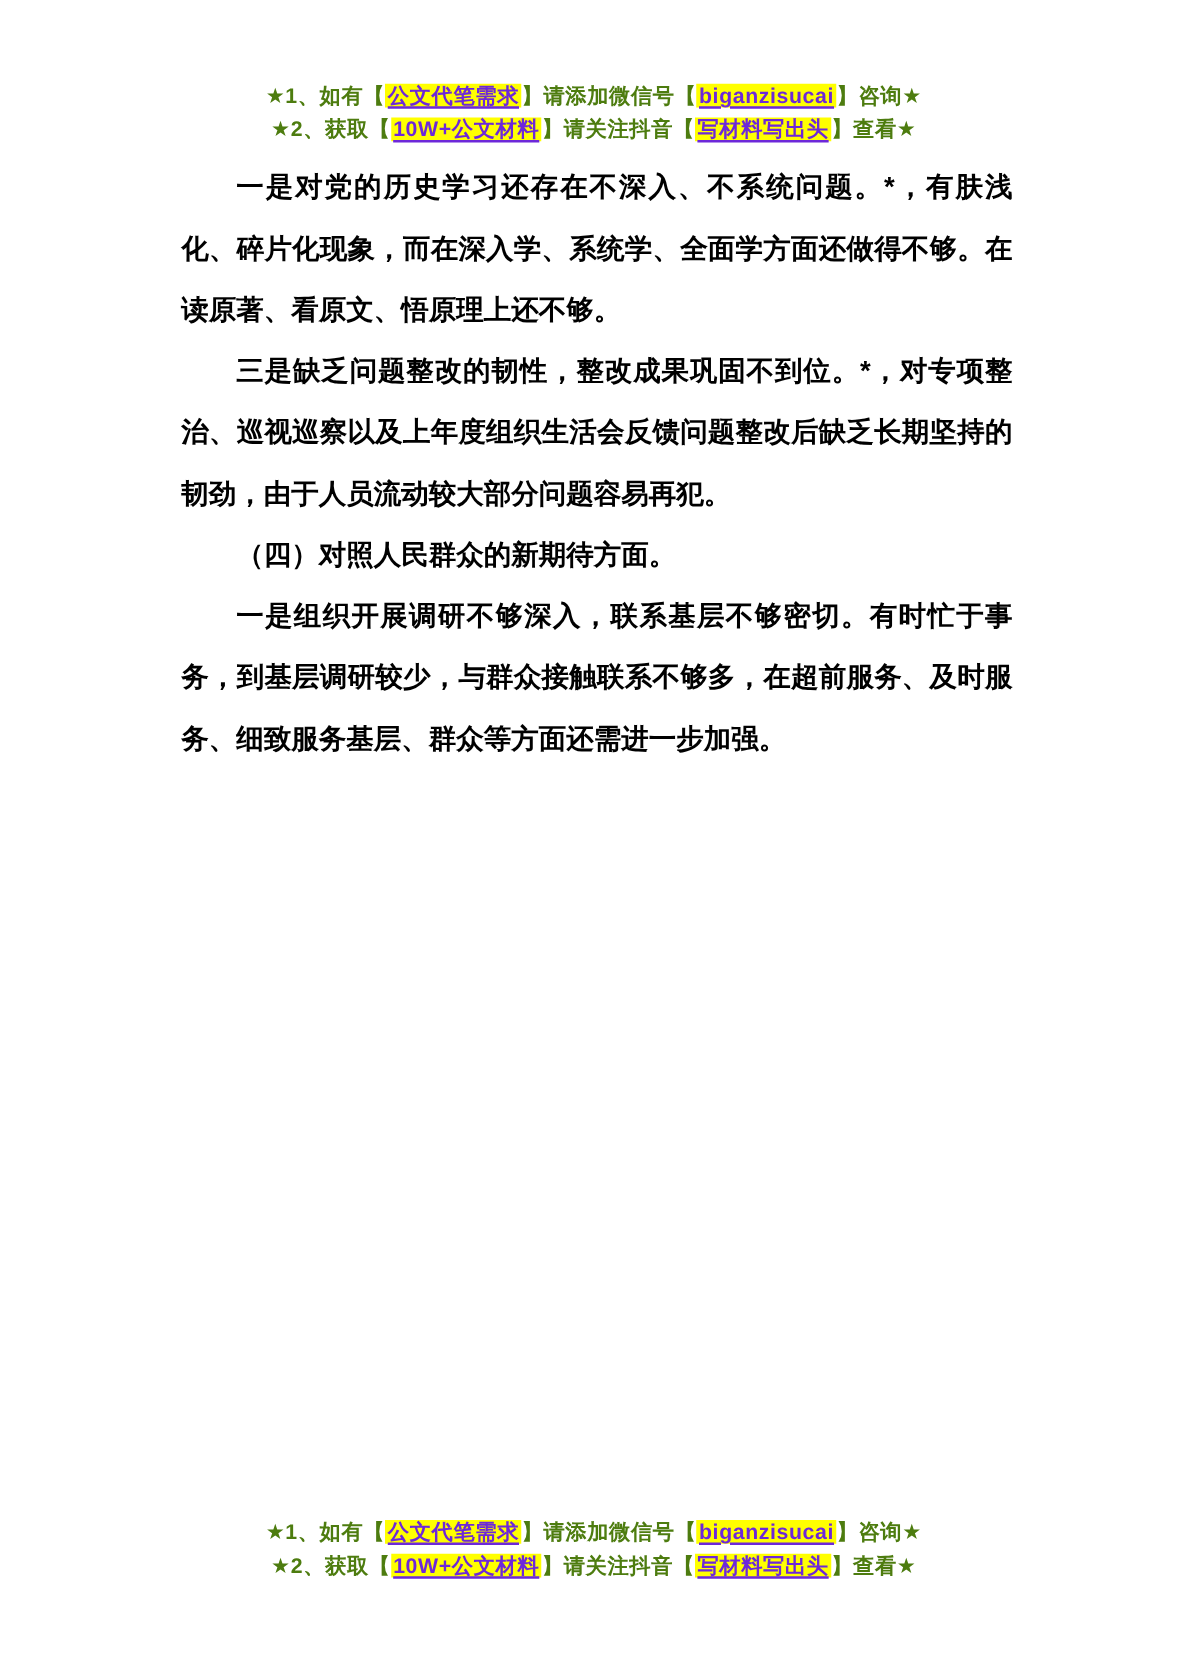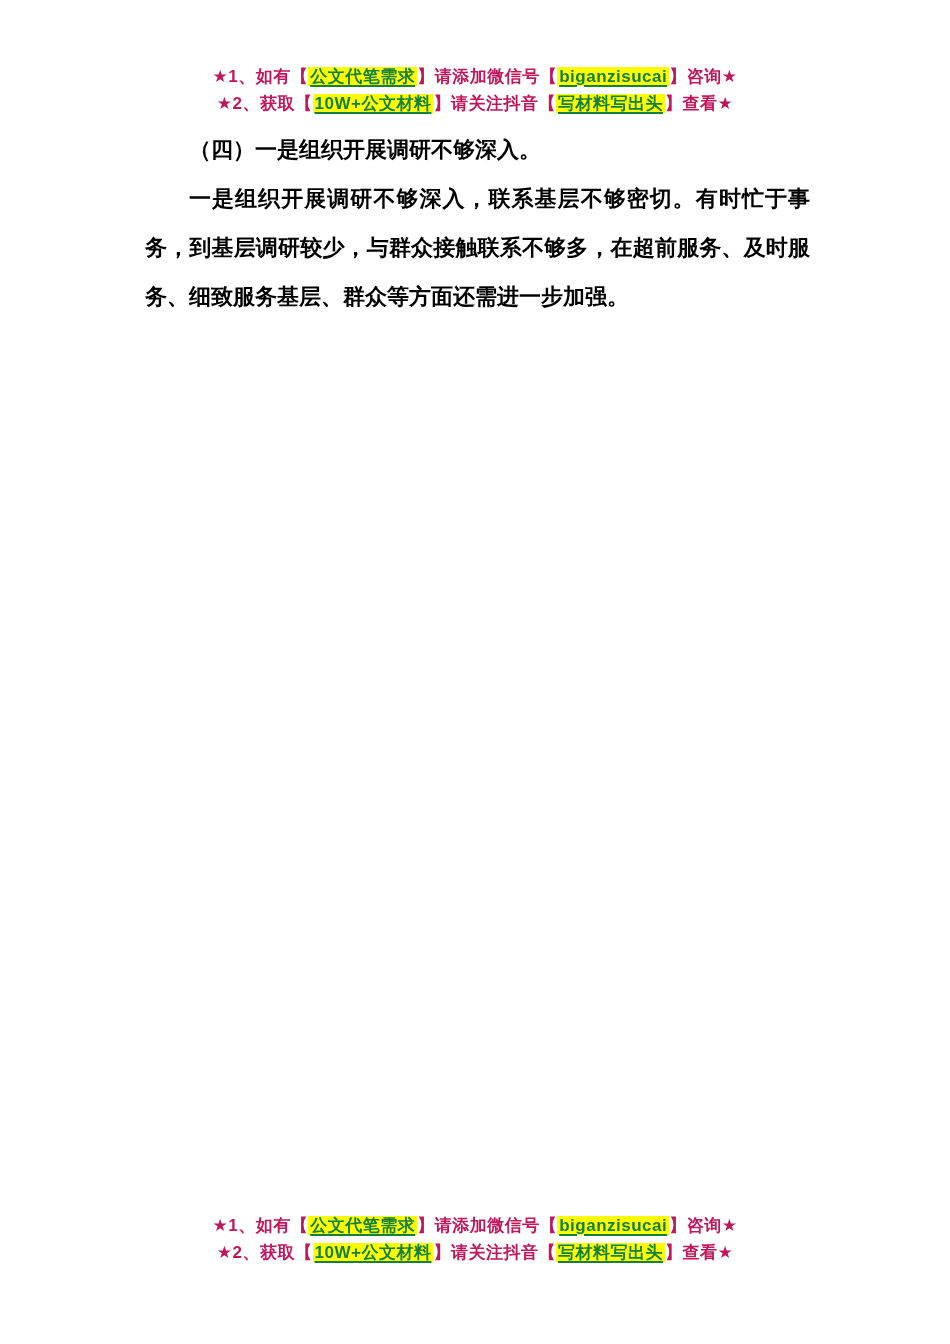--- a/index.html
+++ b/index.html
@@ -18,28 +18,28 @@
     width: 100%;
     text-align: center;
     font-size: 17px;
     line-height: 27px;
     font-weight: 700;
     letter-spacing: 0.5px;
     white-space: nowrap;
   }
   .promo-header { padding-top: 63px; }
   .promo-footer { position: absolute; top: 1212px; left: 0; }
-  .seg { color: #be185d; }
+  .seg { color: #4d7c0f; }
   .seg-u {
     text-decoration-thickness: 2px;
     text-underline-offset: 3px;
   }
   .seg-hl {
     background: #ffff00;
-    color: #15803d;
+    color: #6d28d9;
     text-decoration: underline;
     text-decoration-thickness: 2px;
     text-underline-offset: 3px;
     padding: 0 2px;
   }
   .body-text {
     margin: 8px 140px 0 145px;
     font-size: 22px;
     line-height: 49px;
     font-weight: 700;
@@ -54,21 +54,23 @@
 <body>
 
 <div class="page">
 
   <div class="promo promo-header">
     <div class="promo-line"><span class="seg">★1、如有【</span><span class="seg-hl">公文代笔需求</span><span class="seg">】请</span><span class="seg seg-u">添加</span><span class="seg">微信号【</span><span class="seg-hl">biganzisucai</span><span class="seg">】咨询★</span></div>
     <div class="promo-line"><span class="seg">★2、获取【</span><span class="seg-hl">10W+公文材料</span><span class="seg">】请</span><span class="seg seg-u">关注</span><span class="seg">抖音【</span><span class="seg-hl">写材料写出头</span><span class="seg">】查看★</span></div>
   </div>
 
   <div class="body-text">
-    <p>（四）一是组织开展调研不够深入。</p>
+    <p>一是对党的历史学习还存在不深入、不系统问题。*，有肤浅化、碎片化现象，而在深入学、系统学、全面学方面还做得不够。在读原著、看原文、悟原理上还不够。</p>
+    <p>三是缺乏问题整改的韧性，整改成果巩固不到位。*，对专项整治、巡视巡察以及上年度组织生活会反馈问题整改后缺乏长期坚持的韧劲，由于人员流动较大部分问题容易再犯。</p>
+    <p>（四）对照人民群众的新期待方面。</p>
     <p>一是组织开展调研不够深入，联系基层不够密切。有时忙于事务，到基层调研较少，与群众接触联系不够多，在超前服务、及时服务、细致服务基层、群众等方面还需进一步加强。</p>
   </div>
 
   <div class="promo promo-footer">
     <div class="promo-line"><span class="seg">★1、如有【</span><span class="seg-hl">公文代笔需求</span><span class="seg">】请</span><span class="seg seg-u">添加</span><span class="seg">微信号【</span><span class="seg-hl">biganzisucai</span><span class="seg">】咨询★</span></div>
     <div class="promo-line"><span class="seg">★2、获取【</span><span class="seg-hl">10W+公文材料</span><span class="seg">】请</span><span class="seg seg-u">关注</span><span class="seg">抖音【</span><span class="seg-hl">写材料写出头</span><span class="seg">】查看★</span></div>
   </div>
 
 </div>
 

